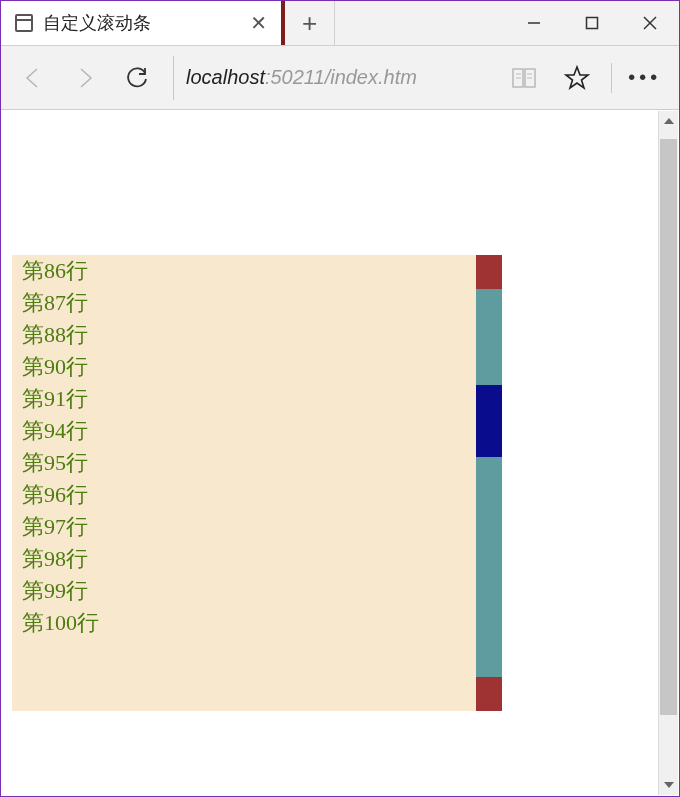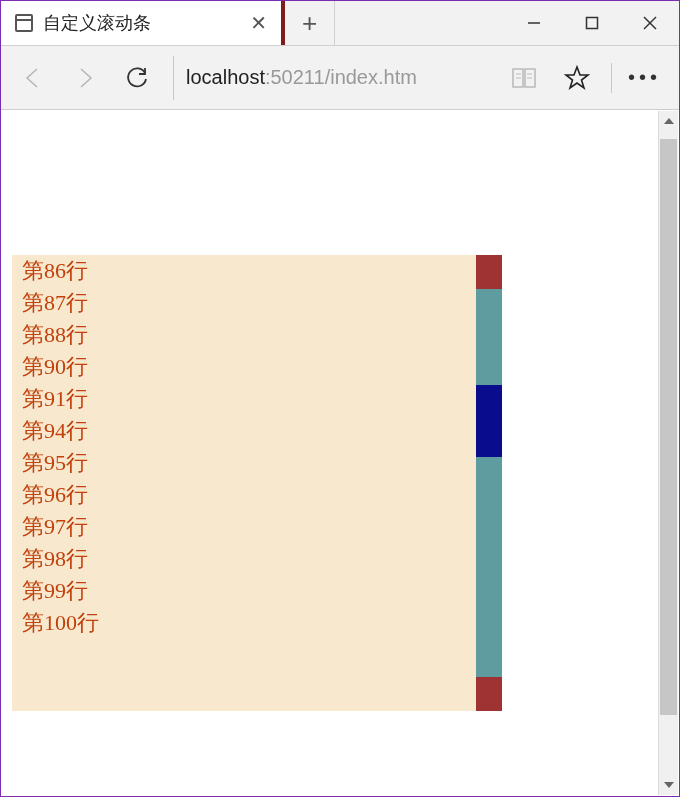--- a/index.html
+++ b/index.html
@@ -75,20 +75,21 @@
   .winbtn svg { display: block; }
   
   .toolbar {
     height: 64px;
     background: #f2f2f2;
     display: flex;
     align-items: center;
     padding: 0 12px 0 8px;
     gap: 4px;
     border-bottom: 1px solid #ccc;
+    font-style: italic;
   }
   .tbtn {
     width: 48px; height: 48px;
     display: flex;
     align-items: center;
     justify-content: center;
     color: #555;
   }
   .tbtn.disabled { color: #b5b5b5; }
   .addrwrap {
@@ -157,21 +158,21 @@
     overflow: hidden;
     display: flex;
     background: #f7e8ce;
   }
   .list {
     flex: 1;
     padding: 0 0 0 10px;
     font-family: "SimSun","宋体","Songti SC",serif;
     font-size: 22px;
     line-height: 32px;
-    color: #c2410c;
+    color: #4d7c0f;
     overflow: hidden;
   }
   .list .row { white-space: nowrap; }
   .custom-scroll {
     width: 26px;
     position: relative;
     background: #5e9ca0;
   }
   .cs-arrow {
     position: absolute;

